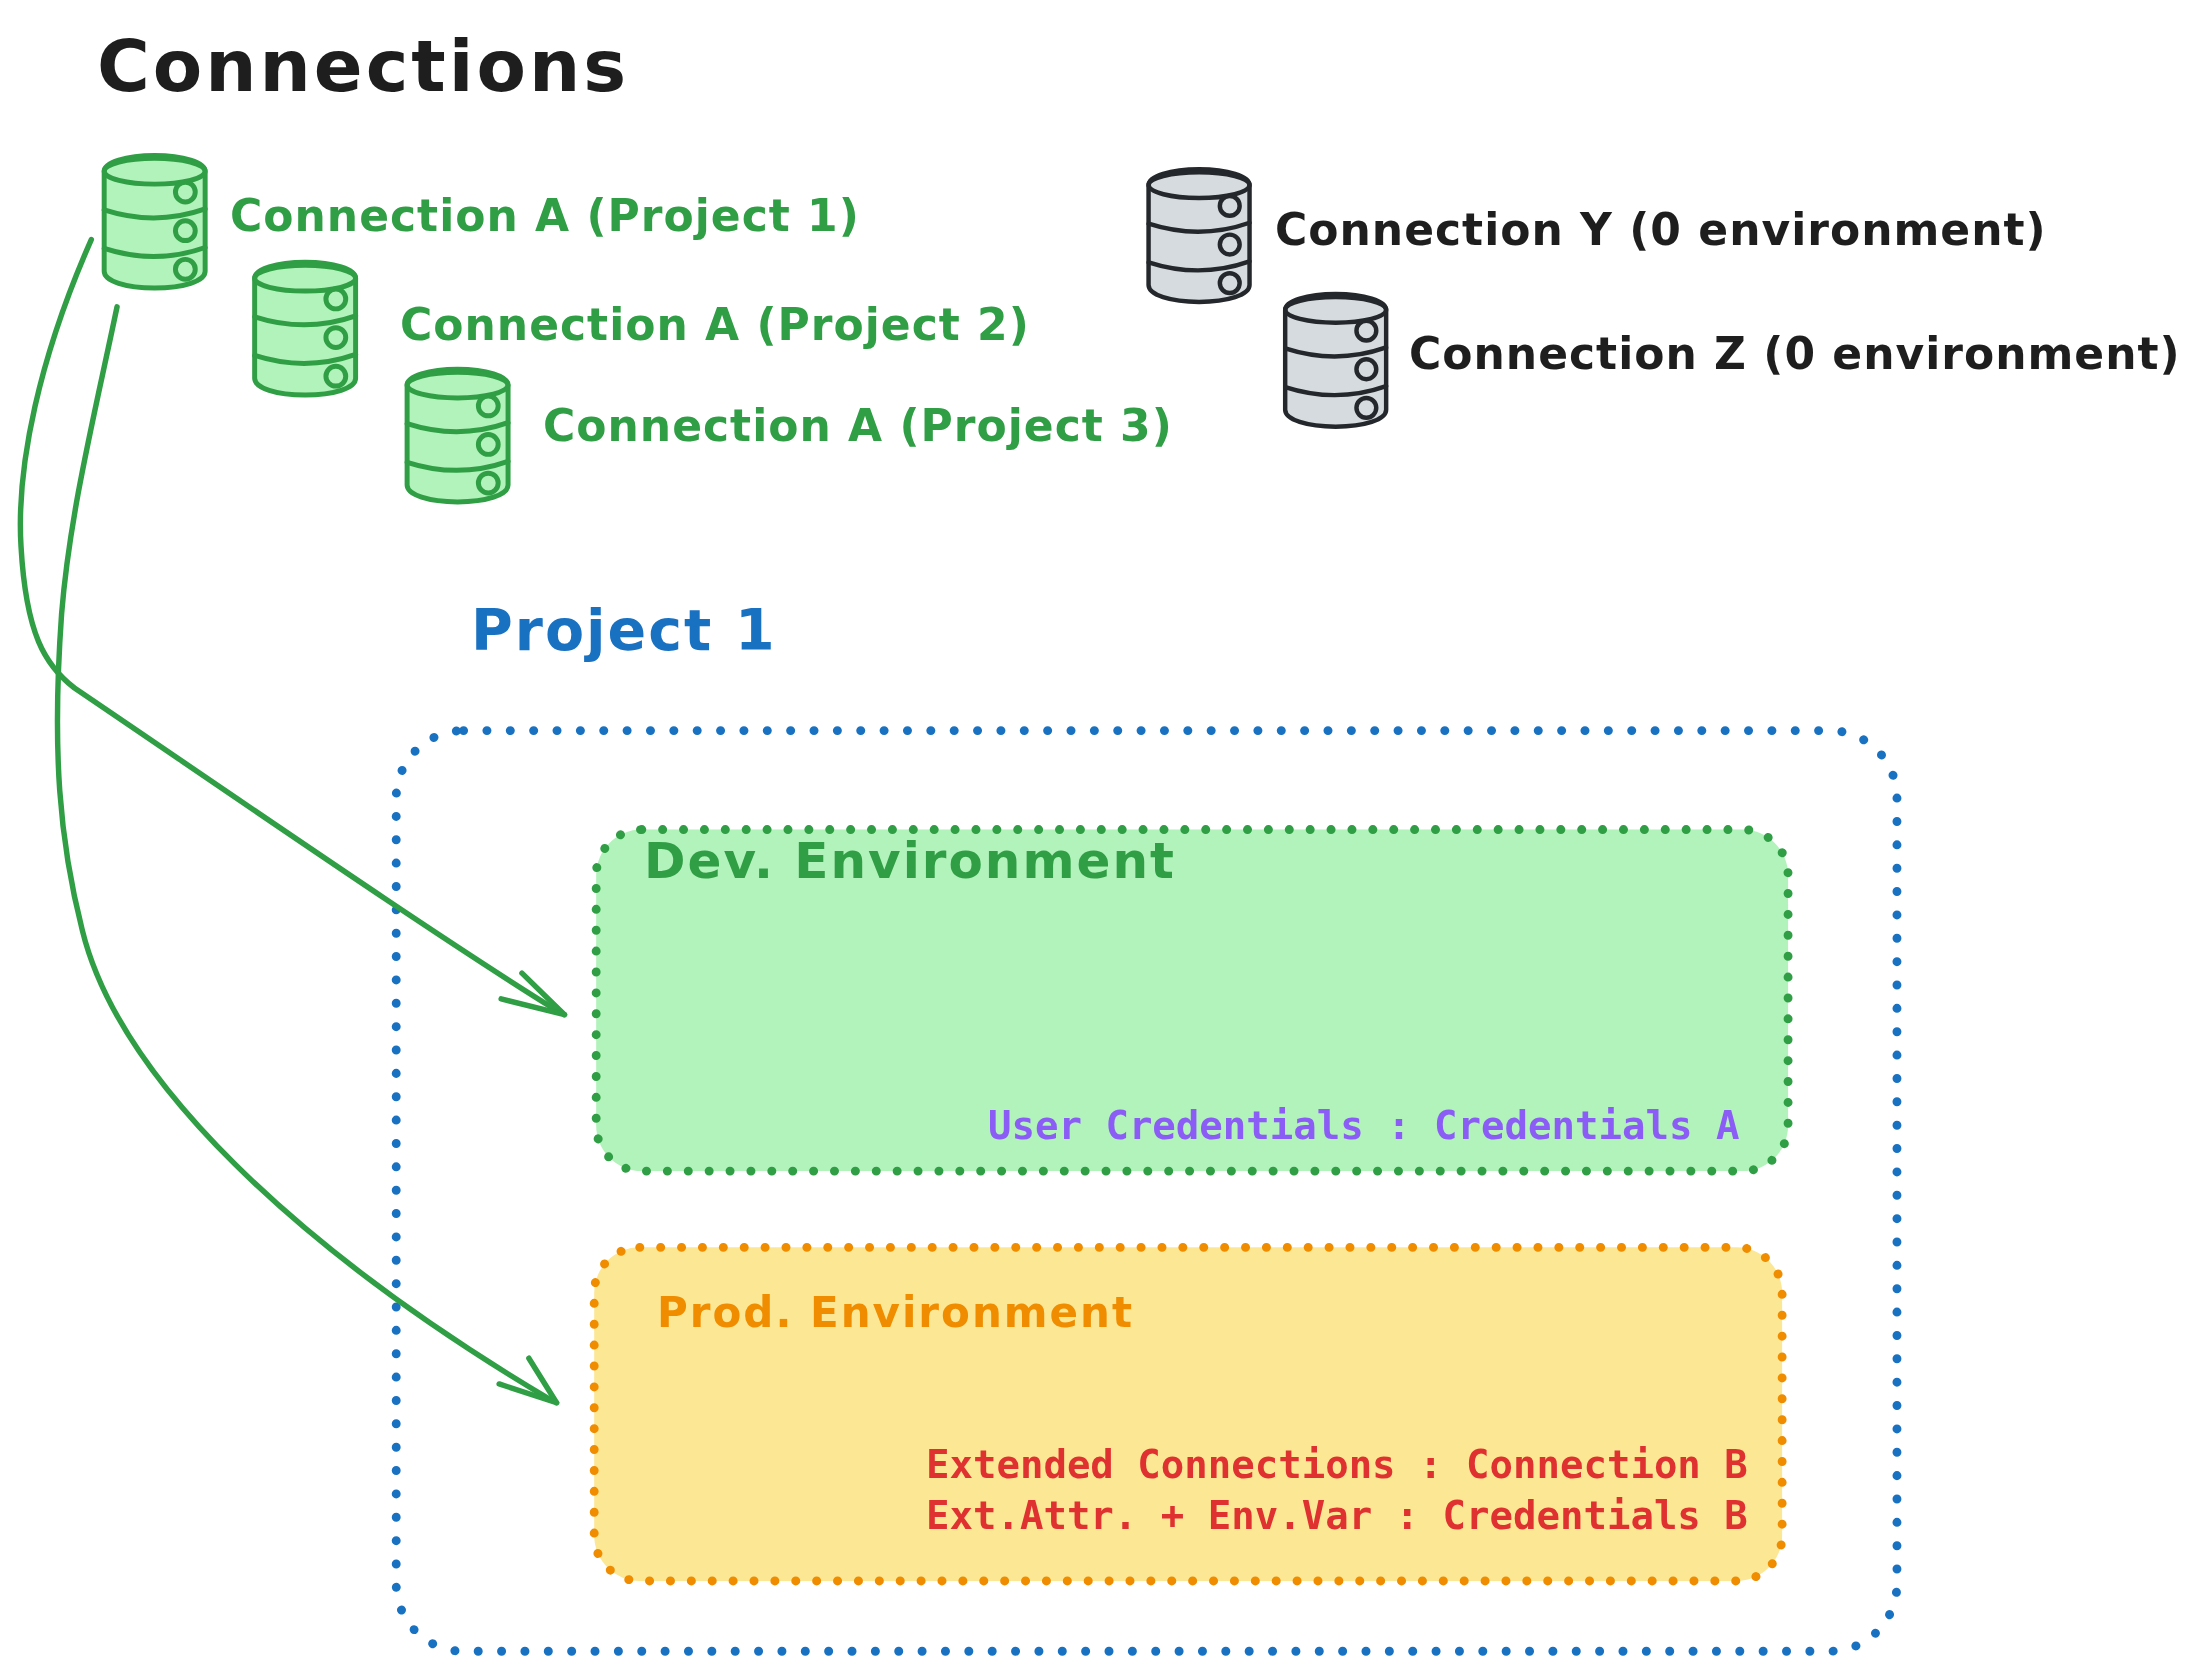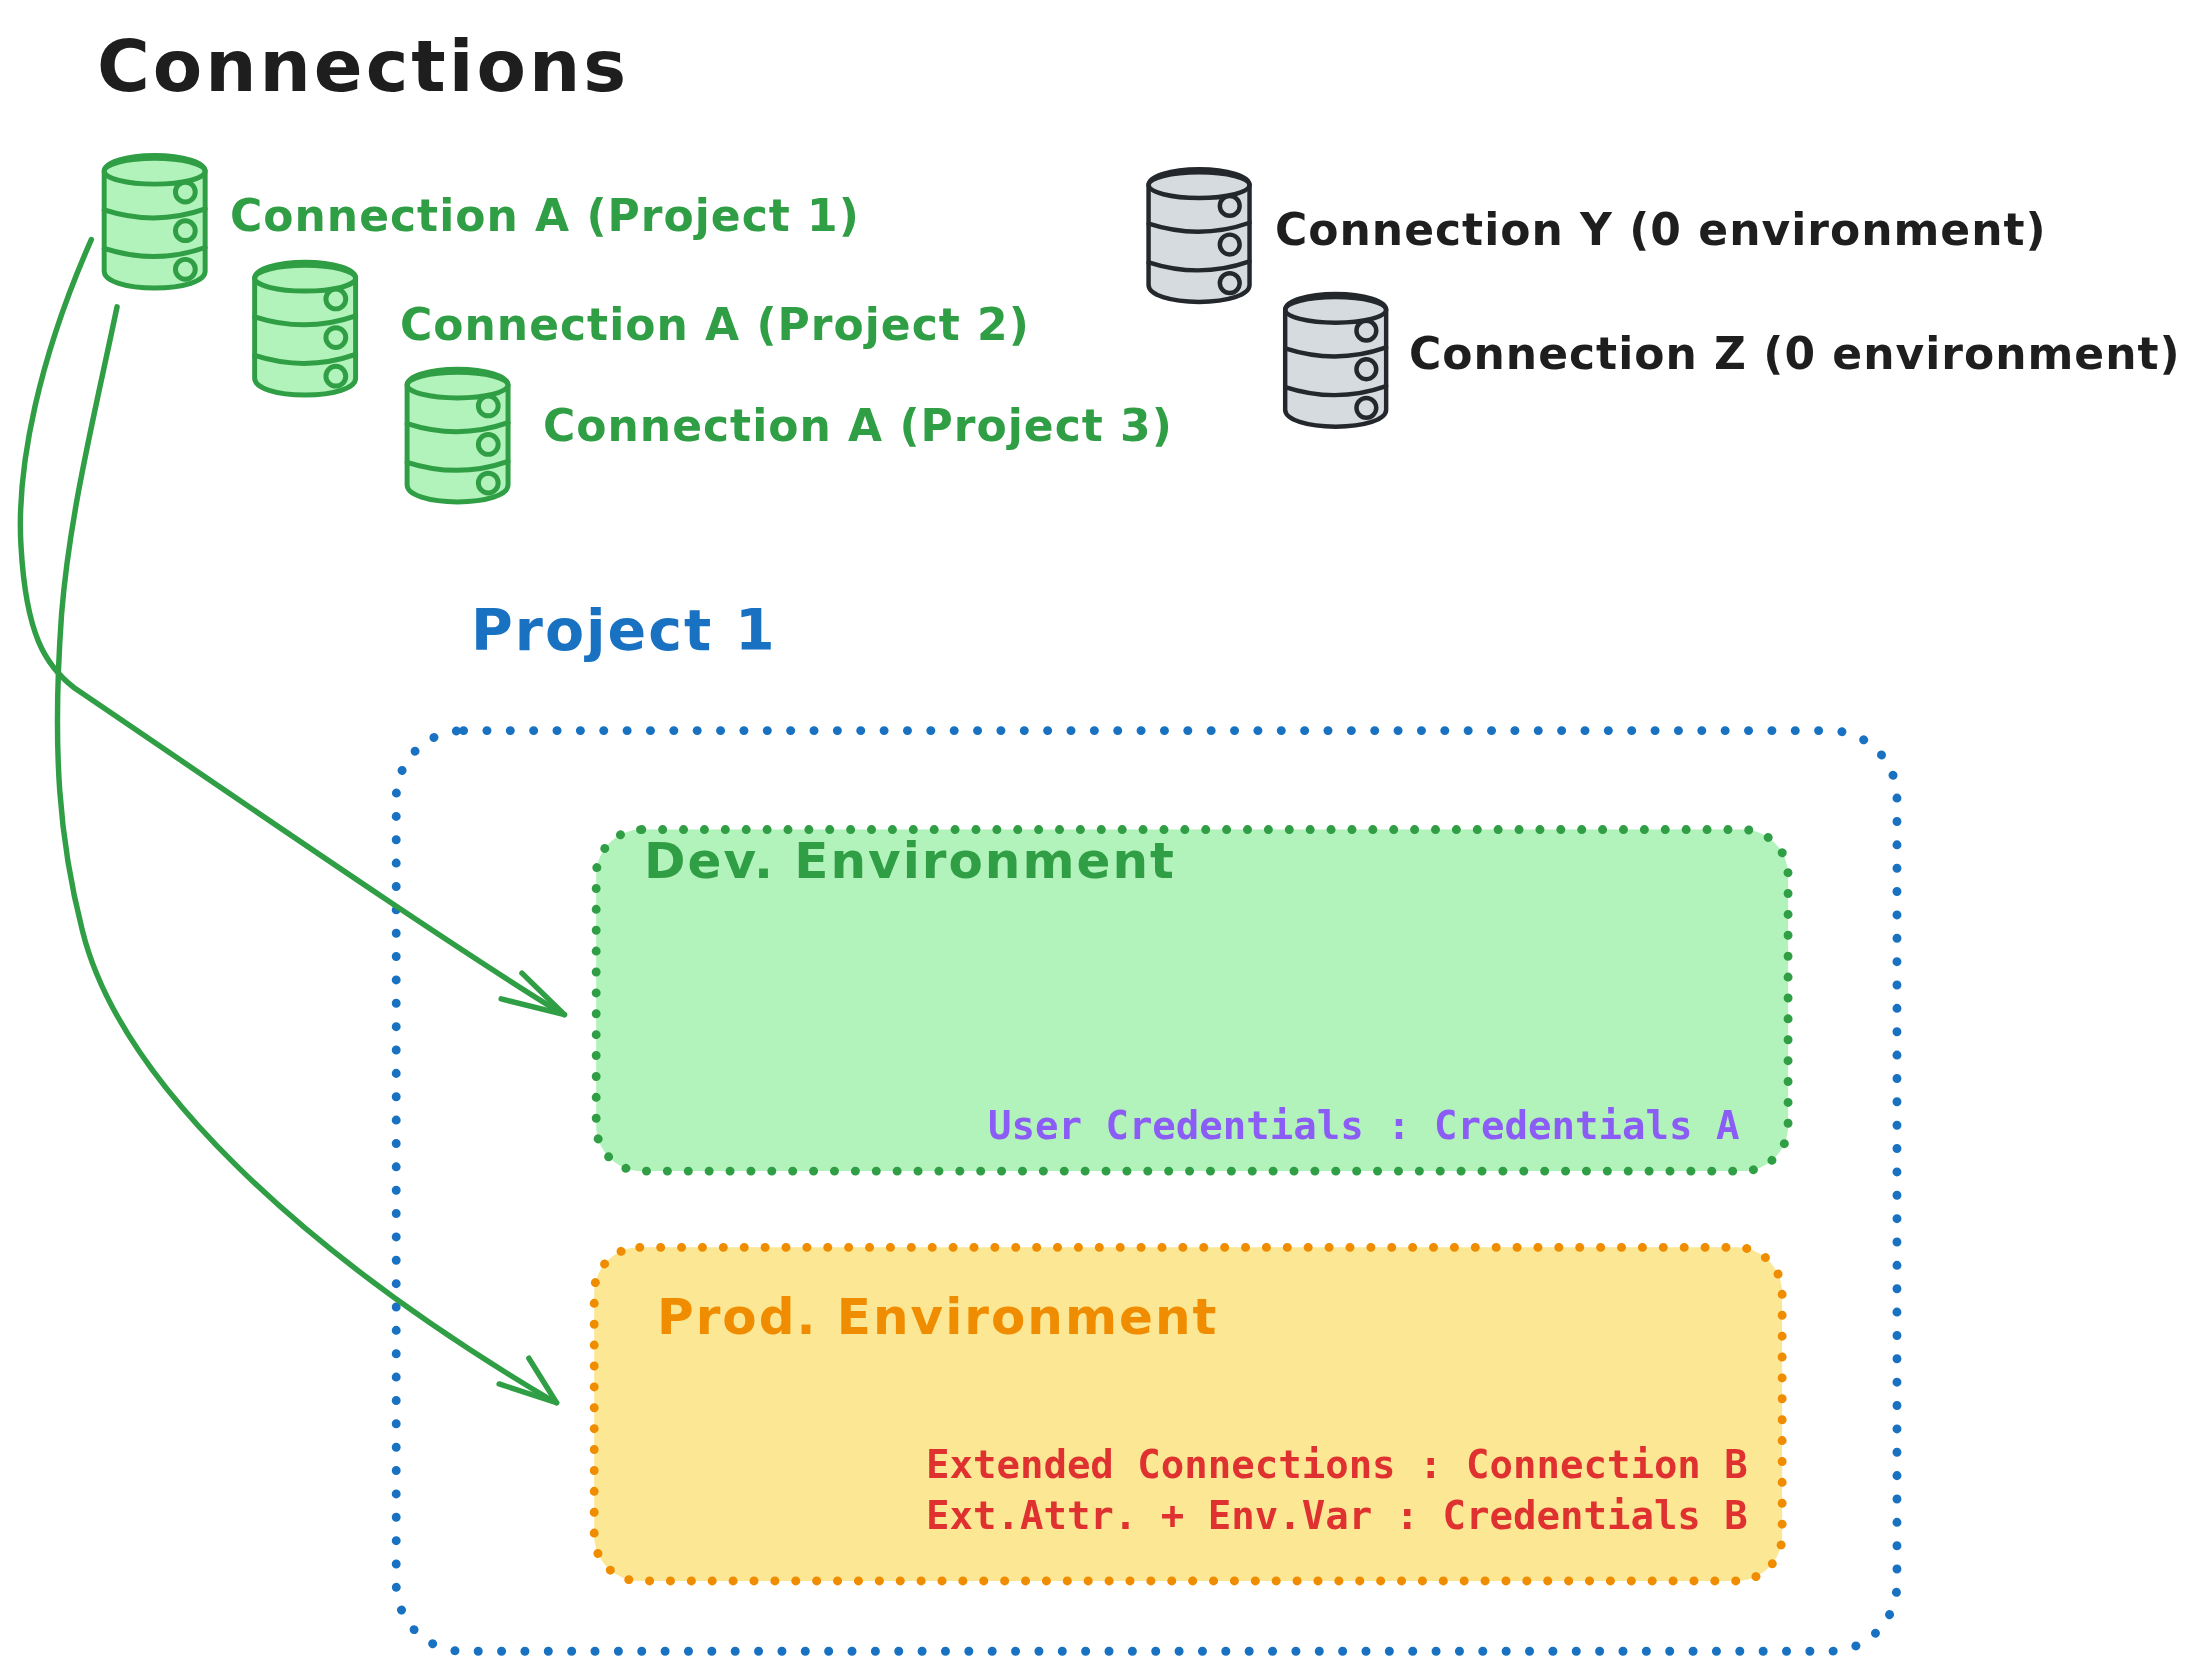--- a/index.html
+++ b/index.html
@@ -16,21 +16,21 @@
   .title{left:84px;top:30px;font-size:72px;color:#1e1e1e;letter-spacing:3px;margin-left:13px;}
   .green-label{color:#2f9e44;font-size:44px;}
   .ink-label{color:#1e1e1e;font-size:44px;}
   .g1{left:230px;top:194px;}
   .g2{left:400px;top:303px;}
   .g3{left:543px;top:404px;}
   .y1{left:1275px;top:208px;text-align:right;}
   .z1{left:1409px;top:332px;}
   .project-title{left:471px;top:602px;font-size:57px;color:#1971c2;letter-spacing:2px;}
   .dev-title{left:644px;top:836px;font-size:50px;color:#2f9e44;letter-spacing:2px;}
-  .prod-title{left:657px;top:1292px;font-size:50px;color:#f08c00;letter-spacing:2px;}
+  .prod-title{left:657px;top:1292px;font-size:42px;color:#f08c00;letter-spacing:2px;}
   .mono{
     font-family:"DejaVu Sans Mono","Liberation Mono",monospace;
     font-weight:700;font-size:39px;
   }
   .dev-mapping{left:988px;top:1106px;color:#8b5cf6;}
   .prod-mappings{left:926px;top:1439px;color:#e03131;line-height:51px;}
 </style>
 </head>
 <body>
 

